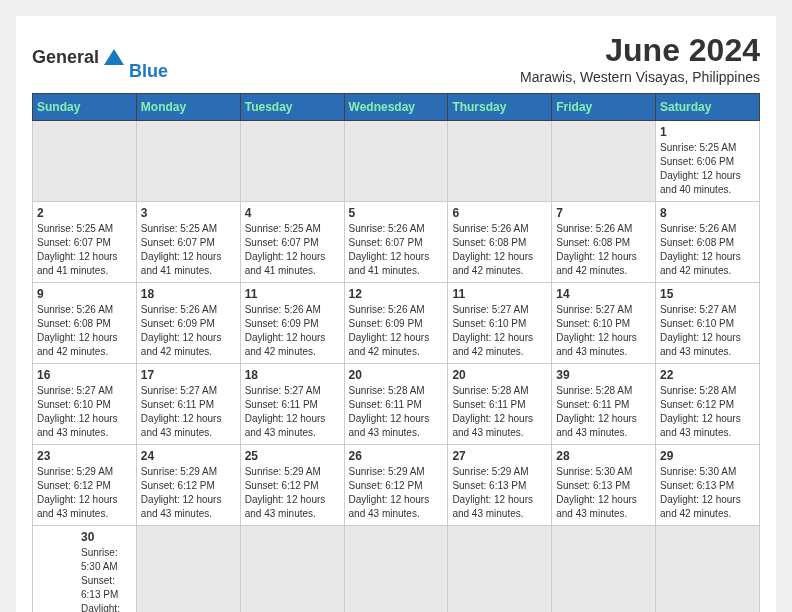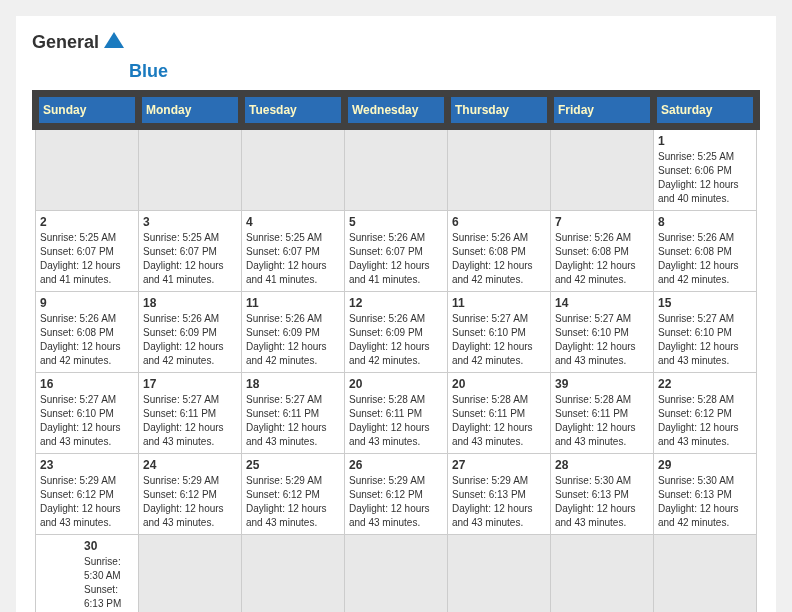--- a/index.html
+++ b/index.html
@@ -39,24 +39,24 @@
       font-size: 14px;
       color: #333;
     }
     .calendar {
       width: 100%;
       border-collapse: collapse;
       font-size: 11px;
     }
     .calendar th {
       background: #2a6db5;
-      color: #fef9c3;
+      color: #86efac;
       padding: 6px 4px;
       text-align: left;
-      border: 7px solid #404040;
+      border: 1px solid #404040;
       font-size: 12px;
     }
     .calendar td {
       border: 1px solid #ccc;
       vertical-align: top;
       padding: 4px;
       background: #fff;
       width: 14.28%;
       min-height: 80px;
       height: 80px;
@@ -82,27 +82,31 @@
     .last-row td.has-data {
       background: #fff;
     }
   </style>
 </head>
 <body>
 
 <div class="page">
   <div class="header">
     <div class="logo">
-      <div style="display:flex;align-items:flex-start;gap:2px;">
+      <div style="display:flex;align-items:center;gap:2px;">
         <span style="font-size:18px;font-weight:bold;color:#333;">General</span>
         <div style="display:flex;flex-direction:column;align-items:center;margin:0 3px;">
           <div style="width:0;height:0;border-left:10px solid transparent;border-right:10px solid transparent;border-bottom:16px solid #1a7abf;"></div>
         </div>
         <span style="font-size:18px;font-weight:bold;color:#1a7abf;margin-top:29px;">Blue</span>
       </div>
+    </div>
+    <div class="title-block">
+      <div class="month-title">June 2024</div>
+      <div class="location">Marawis, Western Visayas, Philippines</div>
     </div>
   </div>
 
   <table class="calendar">
     <thead>
       <tr>
         <th>Sunday</th>
         <th>Monday</th>
         <th>Tuesday</th>
         <th>Wednesday</th>

